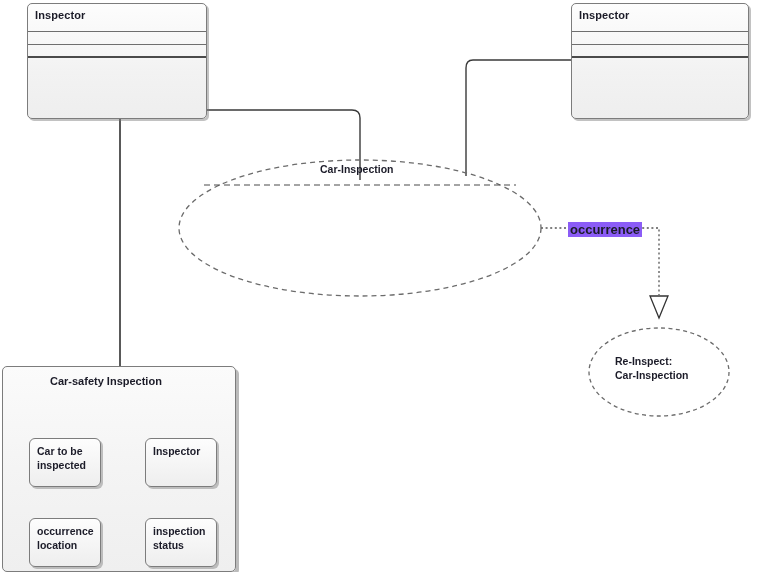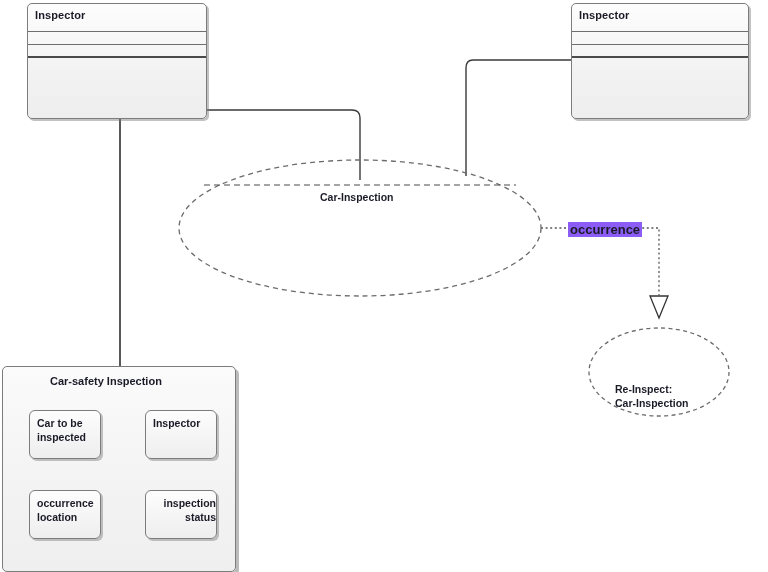--- a/index.html
+++ b/index.html
@@ -89,31 +89,31 @@
     box-sizing: border-box;
     border: 1px solid #7c7c7c;
     border-radius: 6px;
     background: linear-gradient(to bottom, #fdfdfd 0%, #f4f4f4 60%, #eeeeee 100%);
     box-shadow: 2px 2px 0 rgba(125,125,125,0.45);
     padding: 6px 0 0 7px;
     font-size: 10.5px;
     font-weight: bold;
     color: #1b1b28;
     line-height: 13.5px;
+    margin-top: 28px;
   }
 
   
   .ellipse-label {
     position: absolute;
     font-size: 10.5px;
     font-weight: bold;
     color: #1b1b28;
     line-height: 14px;
     white-space: pre-line;
-    margin-top: 28px;
   }
 
   
   .edge-label {
     position: absolute;
     font-size: 13px;
     font-weight: bold;
     color: #1b1b28;
     background: #8b5cf6;
     padding: 0 2px;
@@ -160,21 +160,21 @@
     <div class="frame-title">Car-safety Inspection</div>
 
     <div class="part-box" style="left:26px; top:43px; width:72px; height:49px;">Car to be
 inspected</div>
 
     <div class="part-box" style="left:142px; top:43px; width:72px; height:49px;">Inspector</div>
 
     <div class="part-box" style="left:26px; top:123px; width:72px; height:49px;">occurrence
 location</div>
 
-    <div class="part-box" style="left:142px; top:123px; width:72px; height:49px;text-align:right;">inspection
+    <div class="part-box" style="left:142px; top:123px; width:72px; height:49px;">inspection
 status</div>
   </div>
 
   <div class="ellipse-label" style="left:320px; top:162px; text-align:center;">Car-Inspection</div>
 
   <div class="ellipse-label" style="left:615px; top:354px;">Re-Inspect:
 Car-Inspection</div>
 
   <div class="edge-label" style="left:568px; top:222px;">occurrence</div>
 

